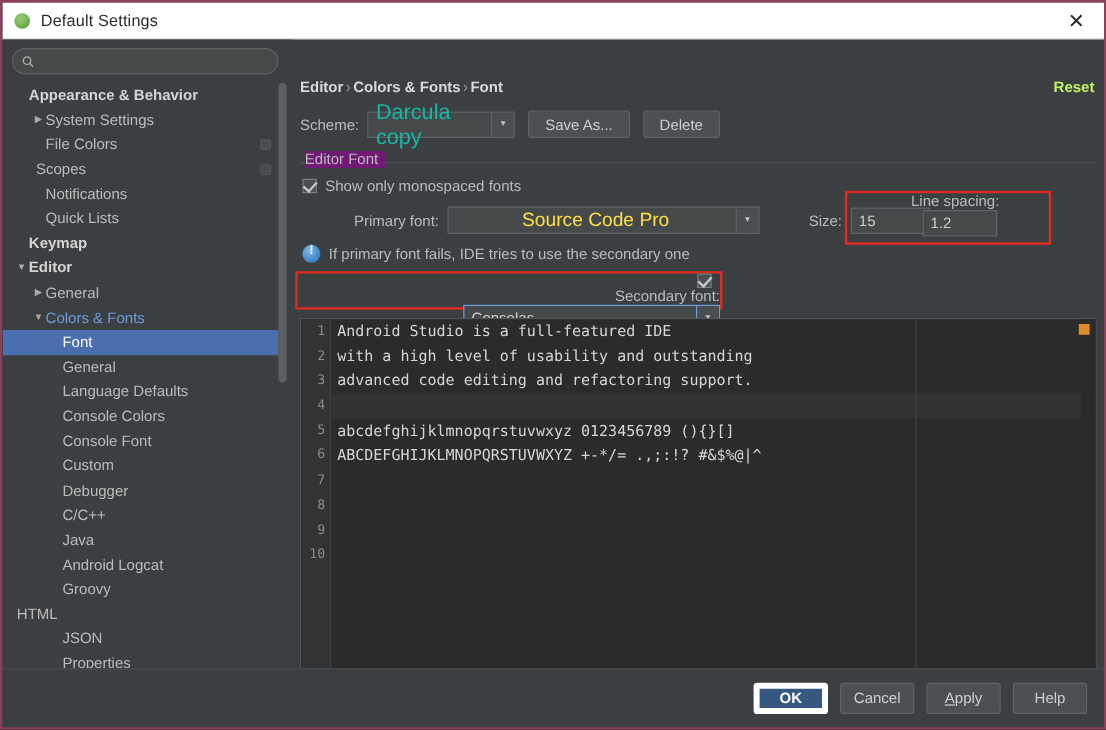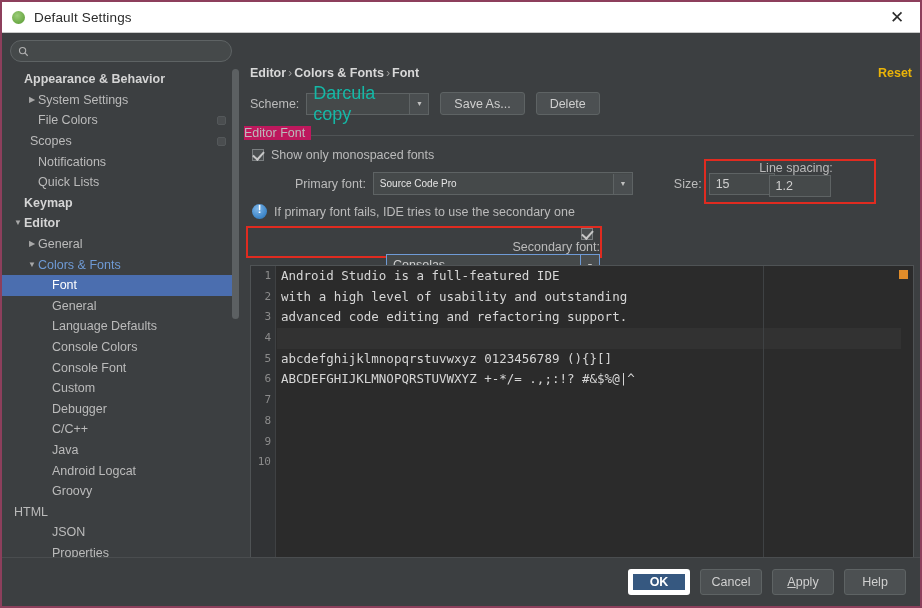--- a/index.html
+++ b/index.html
@@ -130,21 +130,21 @@
     background: #3c3f41;
     margin-top: 21px;
   }
   #breadcrumb {
     position: absolute; left: 6px; top: 12px;
     font-size: 12.5px; font-weight: bold; color: #d8d8d8;
   }
   #breadcrumb .sep { color: #9a9a9a; font-weight: normal; padding: 0 2px; }
   #reset-link {
     position: absolute; right: 8px; top: 12px;
-    font-size: 12.5px; font-weight: bold; color: #eab308;
+    font-size: 12.5px; font-weight: bold; color: #bef264;
     cursor: pointer;
   }
   #scheme-row {
     position: absolute; left: 6px; top: 38px;
     display: flex; align-items: center;
   }
   .lbl { font-size: 12.5px; color: #bbbbbb; }
   #scheme-combo {
     margin-left: 7px;
     width: 123px; height: 22px;
@@ -162,22 +162,22 @@
   }
   .btn {
     height: 23px; padding: 0 13px; margin-left: 11px;
     background: #4c5052; border: 1px solid #5e6364; border-radius: 3px;
     color: #cfcfcf; font-size: 12.5px;
     display: flex; align-items: center; justify-content: center;
     cursor: pointer; font-family: "Liberation Sans", sans-serif;
   }
 
   #group-title {
-    position: absolute; left: 0; top: 72px;
-    font-size: 12.5px; color: #bbbbbb; background: #be185d;
+    position: absolute; left: 10px; top: 72px;
+    font-size: 12.5px; color: #bbbbbb; background: #701a75;
     padding-right: 6px; z-index: 2;
   }
   #group-line {
     position: absolute; left: 6px; top: 81px;
     width: 664px; height: 1px; background: #4f5355;
   }
 
   .chk {
     width: 12px; height: 12px; flex: none;
     border: 1px solid #7a7e80; background: #4a4e50;
@@ -198,21 +198,21 @@
   #primary-row {
     position: absolute; left: 51px; top: 118px;
     display: flex; align-items: center;
   }
   #primary-combo {
     margin-left: 7px;
     width: 260px; height: 23px;
     background: #45494a; border: 1px solid #5e6364;
     display: flex; align-items: center; cursor: pointer;
   }
-  #primary-combo .val { flex: 1; padding-left: 6px; font-size: 10px; color: #e5e5e5; }
+  #primary-combo .val { flex: 1; padding-left: 6px; font-size: 16px; color: #fde047; text-align: center; }
   #size-label { margin-left: 41px; }
   #size-field {
     margin-left: 7px; width: 66px; height: 22px;
     background: #45494a; border: 1px solid #5e6364;
     color: #cfcfcf; font-size: 12.5px;
     padding-left: 6px; outline: none;
     font-family: "Liberation Sans", sans-serif;
   }
   #linespacing-box {
     position: absolute; left: 460px; top: 105px;

